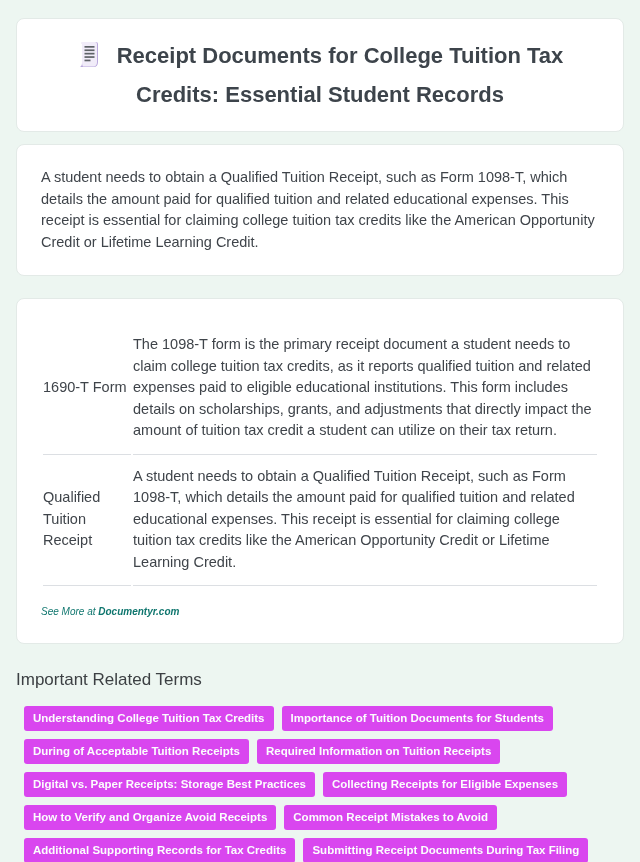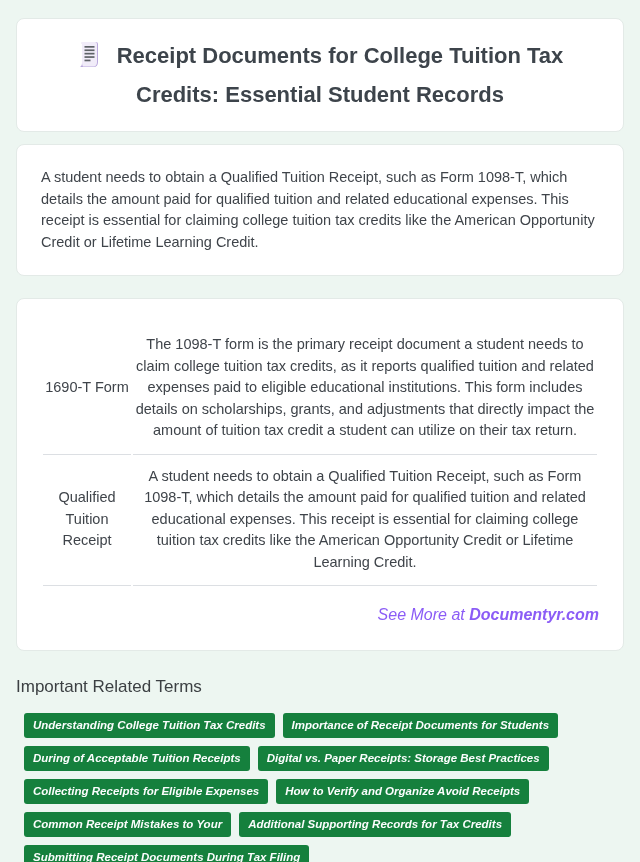--- a/index.html
+++ b/index.html
@@ -29,45 +29,43 @@
   
   .table-card { padding: 24px 24px 26px; margin-bottom: 24px; }
   table.terms { width: 100%; border-collapse: separate; border-spacing: 2px 0; }
   table.terms td {
     border-bottom: 1px solid #dcdfe3;
     vertical-align: middle;
     padding: 11px 0 12px;
     font-size: 14.5px;
     line-height: 21.5px;
     color: #3f444a;
-    text-align: center;
   }
   td.term-cell { width: 88px; }
-  .see-more { text-align: right; font-style: italic; font-size: 16px; margin-top: 20px; color: #8b5cf6; }
+  .see-more { text-align: left; font-style: italic; font-size: 10px; margin-top: 20px; color: #0f766e; }
   .see-more b { font-weight: bold; }
 
   
   .related-heading {
     font-size: 17px;
     font-weight: 500;
     color: #3c4043;
     margin: 26px 0 16px;
   }
   .tags { display: flex; flex-wrap: wrap; gap: 8px; padding: 0 8px; }
   .tag {
-    background: #15803d;
+    background: #d946ef;
     color: #fbfdfd;
     font-size: 11.5px;
     font-weight: bold;
     line-height: 15px;
     padding: 5px 9px;
     border-radius: 3px;
     cursor: pointer;
     white-space: nowrap;
-    font-style: italic;
   }
 </style>
 </head>
 <body>
 
 <div class="page">
 
   <div class="card header-card">
     <h1 class="title-line">
       <span class="receipt-icon">
@@ -100,23 +98,24 @@
           <td class="def-cell">A student needs to obtain a Qualified Tuition Receipt, such as Form 1098-T, which details the amount paid for qualified tuition and related educational expenses. This receipt is essential for claiming college tuition tax credits like the American Opportunity Credit or Lifetime Learning Credit.</td>
         </tr>
       </tbody>
     </table>
     <p class="see-more"><span>See More at </span><b>Documentyr.com</b></p>
   </div>
 
   <h2 class="related-heading">Important Related Terms</h2>
   <div class="tags">
     <span class="tag">Understanding College Tuition Tax Credits</span>
-    <span class="tag">Importance of Receipt Documents for Students</span>
+    <span class="tag">Importance of Tuition Documents for Students</span>
     <span class="tag">During of Acceptable Tuition Receipts</span>
+    <span class="tag">Required Information on Tuition Receipts</span>
     <span class="tag">Digital vs. Paper Receipts: Storage Best Practices</span>
     <span class="tag">Collecting Receipts for Eligible Expenses</span>
     <span class="tag">How to Verify and Organize Avoid Receipts</span>
-    <span class="tag">Common Receipt Mistakes to Your</span>
+    <span class="tag">Common Receipt Mistakes to Avoid</span>
     <span class="tag">Additional Supporting Records for Tax Credits</span>
     <span class="tag">Submitting Receipt Documents During Tax Filing</span>
   </div>
 
 </div>
 
 </body></html>

